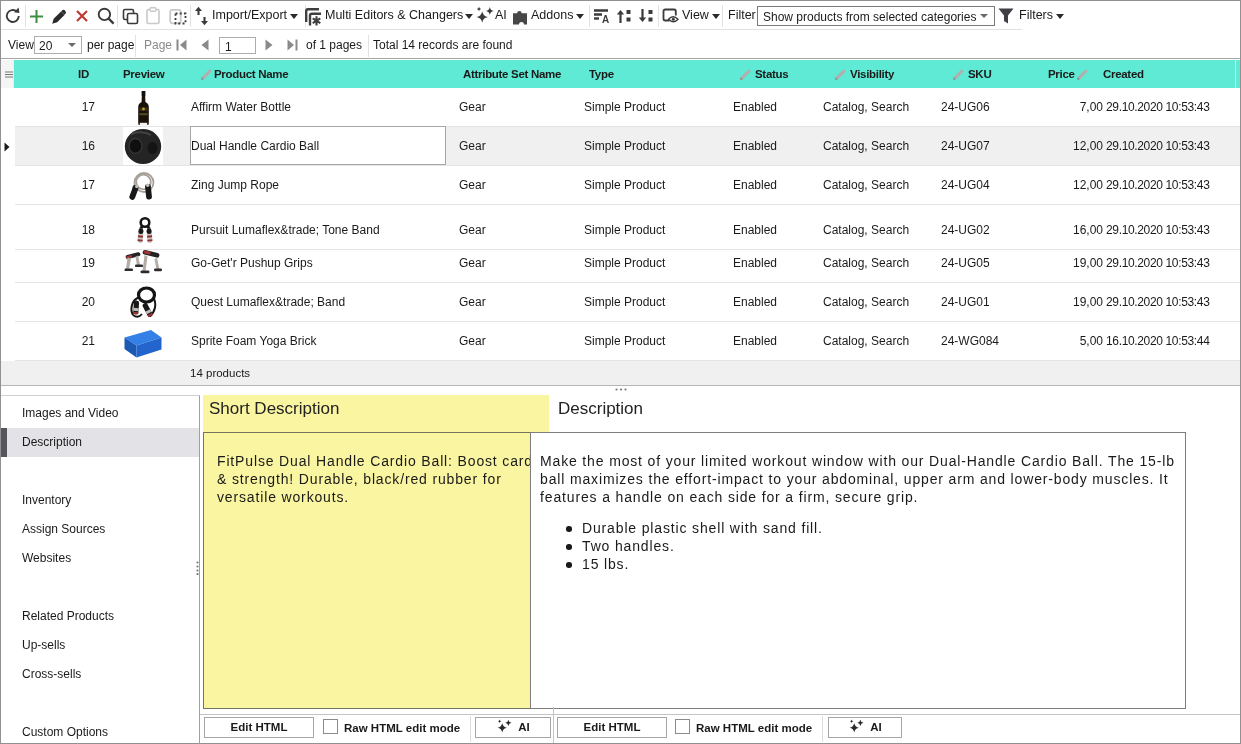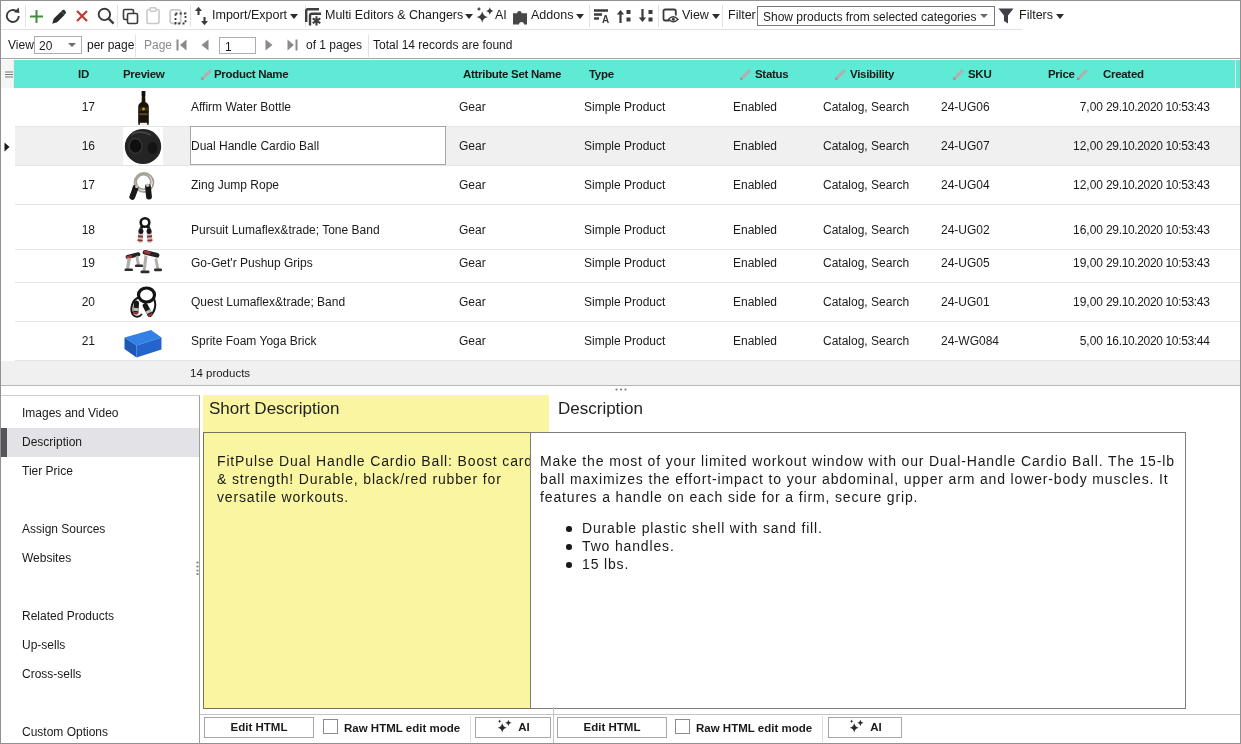--- a/index.html
+++ b/index.html
@@ -405,21 +405,21 @@
 
 <svg class="abs" style="left:615px;top:388px;" width="12" height="3" viewBox="0 0 12 3">
     <circle cx="1.5" cy="1.5" r="1.1" fill="#7a7a7a"></circle>
     <circle cx="6" cy="1.5" r="1.1" fill="#7a7a7a"></circle>
     <circle cx="10.5" cy="1.5" r="1.1" fill="#7a7a7a"></circle>
   </svg>
 
 <div id="tabs" class="abs">
   <div class="tab" style="top:3px;">Images and Video</div>
   <div class="tab tabsel" style="top:32px;"><div class="tabbar"></div>Description</div>
-  <div class="tab" style="top:61px;">Tier Price</div>
+  <div class="tab" style="top:90px;">Inventory</div>
   <div class="tab" style="top:119px;">Assign Sources</div>
   <div class="tab" style="top:148px;">Websites</div>
   <div class="tab" style="top:206px;">Related Products</div>
   <div class="tab" style="top:235px;">Up-sells</div>
   <div class="tab" style="top:264px;">Cross-sells</div>
   <div class="tab" style="top:322px;">Custom Options</div>
 </div>
 
 <div class="abs" style="left:203px;top:395px;width:346px;height:37px;background:#faf5a0;">
   <span class="paneltitle" style="position:absolute;left:6px;top:4px;">Short Description</span>

